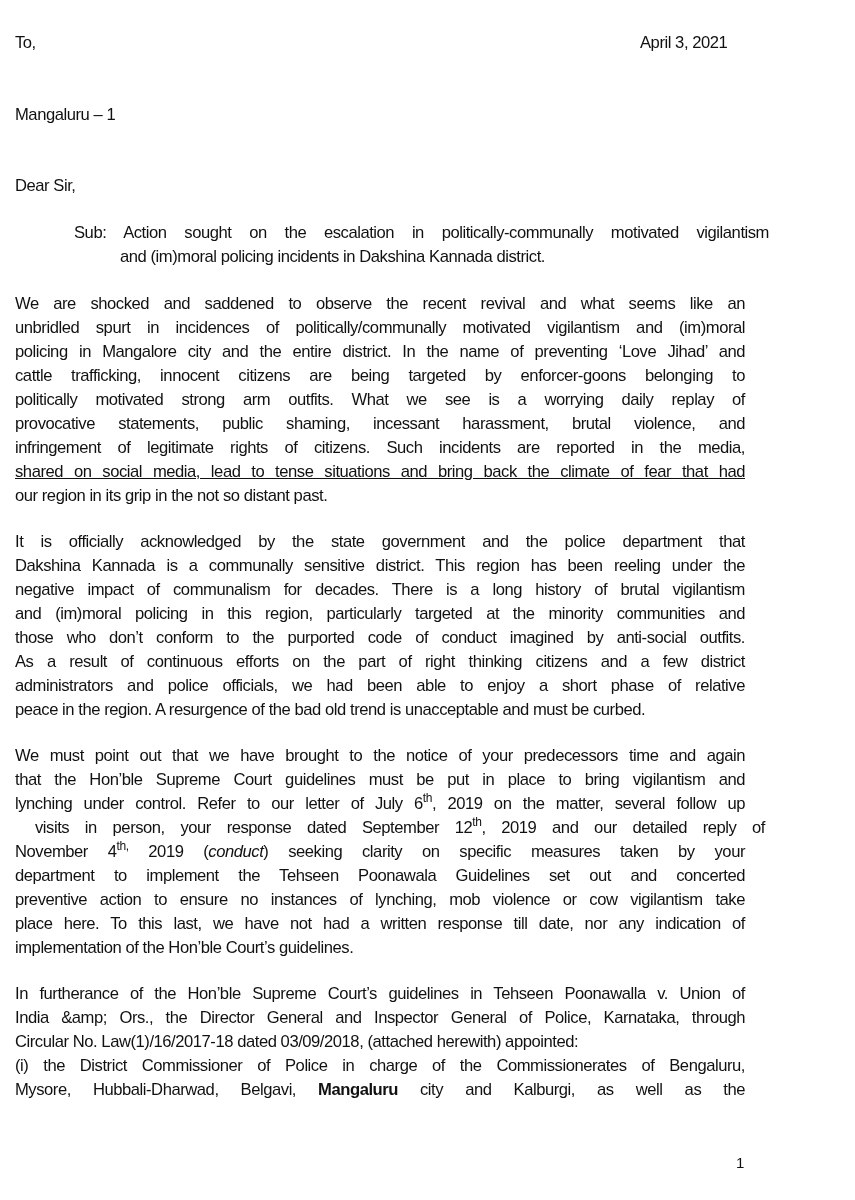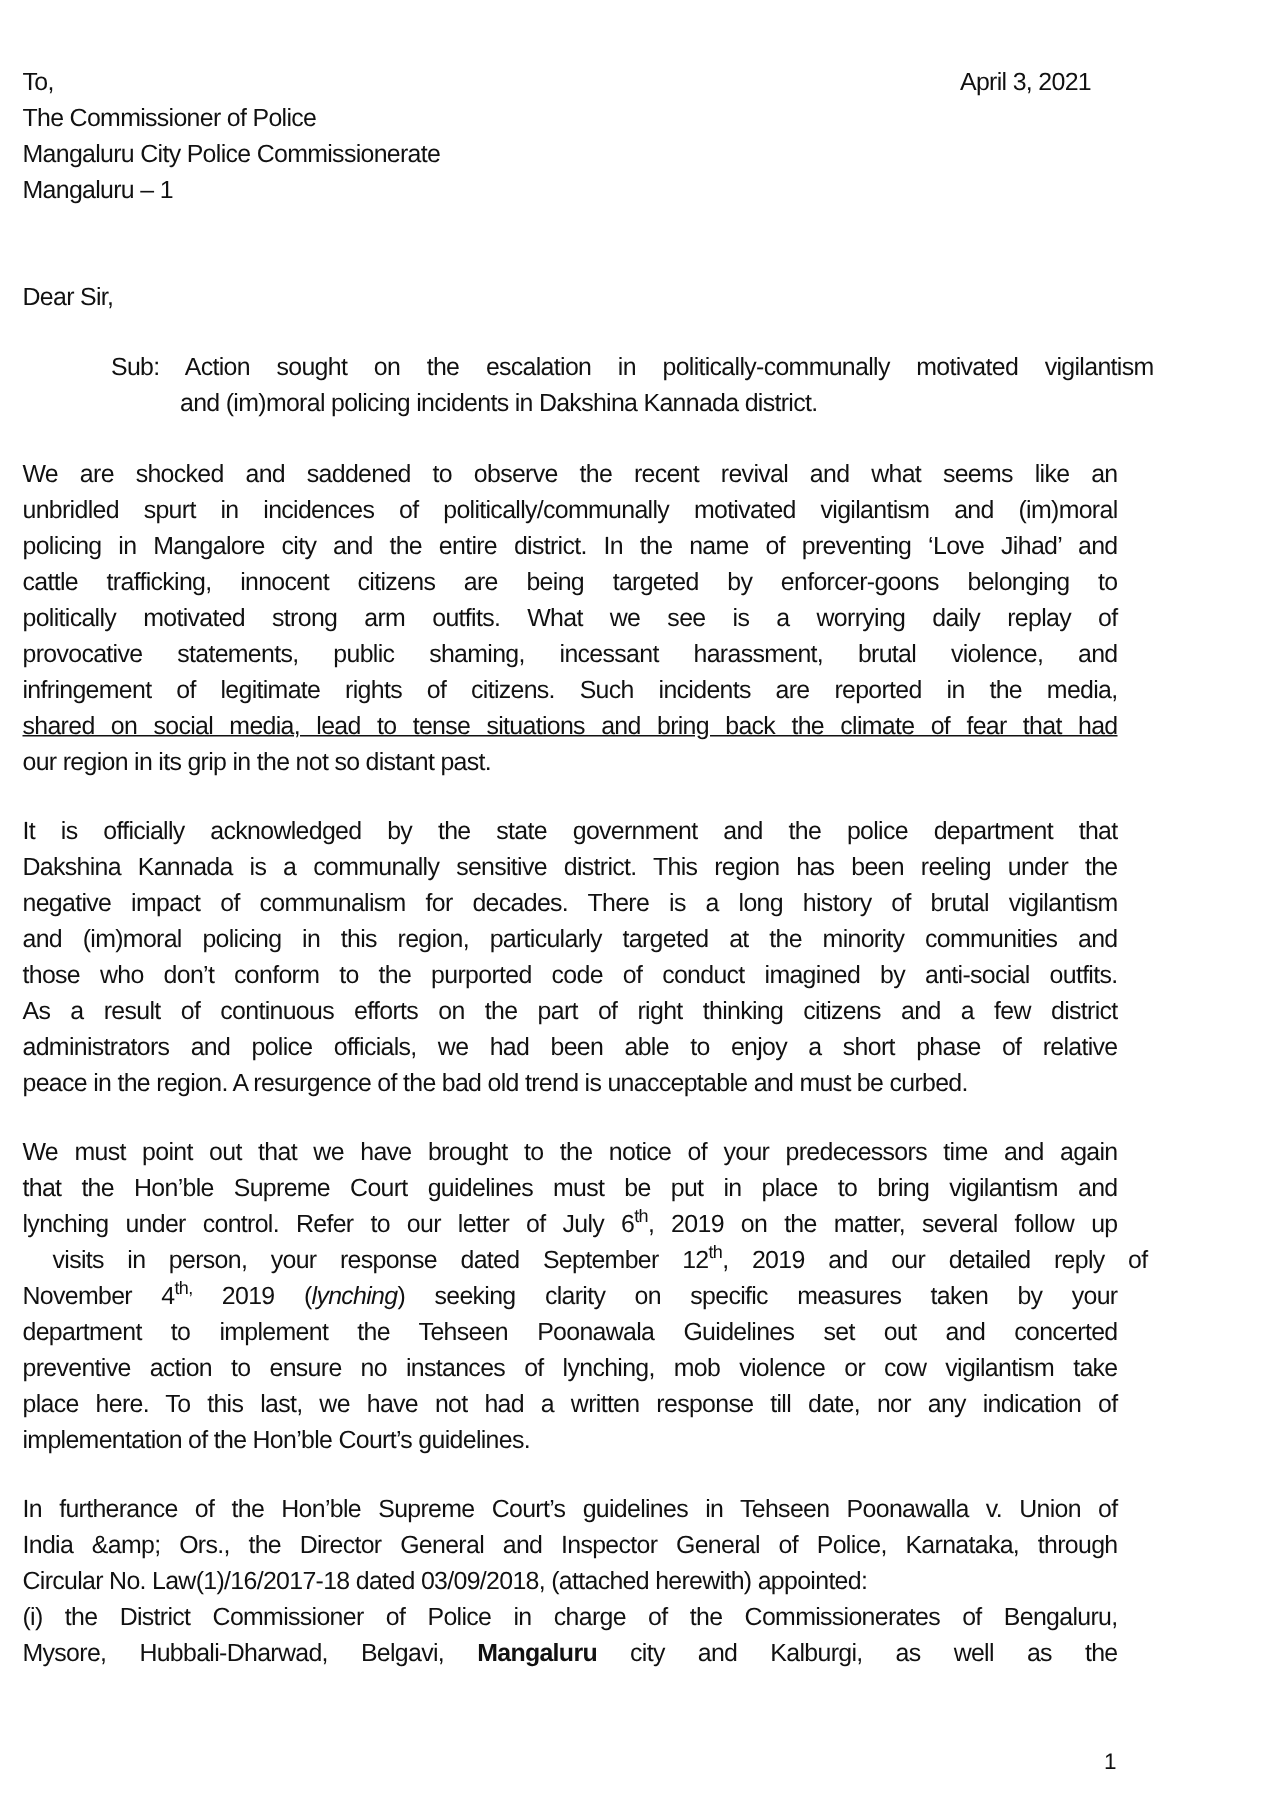--- a/index.html
+++ b/index.html
@@ -10,21 +10,21 @@
     body {
       width: 855px;
       height: 1200px;
       position: relative;
       overflow: hidden;
       font-family: "Liberation Sans", sans-serif;
       color: #111111;
     }
     .page {
       position: absolute;
-      left: 0; top: 12px;
+      left: 0; top: 0;
       width: 855px;
       height: 844px;
     }
     .line {
       position: absolute;
       left: 15px;
       font-size: 16.6px;
       line-height: 24px;
       white-space: nowrap;
       letter-spacing: -0.45px;
@@ -67,22 +67,20 @@
       line-height: 20px;
     }
   </style>
 </head>
 <body>
 
 <div class="page">
 
   <div class="line" style="top:31px;">To,</div>
   <div class="date">April 3, 2021</div>
-  <div class="line" style="top:55px;">The Commissioner of Police</div>
-  <div class="line" style="top:79px;">Mangaluru City Police Commissionerate</div>
   <div class="line" style="top:103px;">Mangaluru – 1</div>
 
   <div class="line" style="top:174px;">Dear Sir,</div>
 
   <div class="line sub2" style="top:245px;">and (im)moral policing incidents in Dakshina Kannada  district.</div>
   <div class="line sub1" style="top:221px;">Sub: Action sought on the escalation in politically-communally motivated vigilantism</div>
 
   <div>
     <div class="line just" style="top:292px;">We are shocked and saddened to observe the recent revival and what seems like an</div>
     <div class="line just" style="top:316px;">unbridled spurt in incidences of politically/communally motivated vigilantism and (im)moral</div>
@@ -104,21 +102,21 @@
     <div class="line just" style="top:650px;">As a result of continuous efforts on the part of right thinking citizens and a few district</div>
     <div class="line just" style="top:674px;">administrators and police officials, we had been able to enjoy a short phase of relative</div>
     <div class="line" style="top:698px;">peace in the region. A resurgence of the bad old trend is unacceptable and must be curbed.</div>
   </div>
 
   <div>
     <div class="line just" style="top:744px;">We must point out that we have brought to the notice of your predecessors time and again</div>
     <div class="line just" style="top:768px;">that the Hon’ble Supreme Court guidelines must be put in place to bring vigilantism and</div>
     <div class="line just" style="top:792px;"><span>lynching under control. Refer to our letter of July 6</span><sup>th</sup><span>, 2019 on the matter, several follow up</span></div>
     <div class="line just" style="top:816px;margin-left:20px;"><span>visits in person, your response dated September 12</span><sup>th</sup><span>, 2019 and our detailed reply of</span></div>
-    <div class="line just" style="top:840px;"><span>November 4</span><sup>th,</sup><span> 2019 (</span><em>lynching</em><span>) seeking clarity on specific measures taken by your</span></div>
+    <div class="line just" style="top:840px;"><span>November 4</span><sup>th,</sup><span> 2019 (</span><em>conduct</em><span>) seeking clarity on specific measures taken by your</span></div>
     <div class="line just" style="top:864px;">department to implement the Tehseen Poonawala Guidelines set out and concerted</div>
     <div class="line just" style="top:888px;">preventive action to ensure no instances of lynching, mob violence or cow vigilantism take</div>
     <div class="line just" style="top:912px;">place here. To this last, we have not had a written response till date, nor any indication of</div>
     <div class="line" style="top:936px;">implementation of the Hon’ble Court’s guidelines.</div>
   </div>
 
   <div>
     <div class="line just" style="top:982px;">In furtherance of the Hon’ble Supreme Court’s guidelines in Tehseen Poonawalla v. Union of</div>
     <div class="line just" style="top:1006px;">India &amp;amp; Ors., the Director General and Inspector General of Police, Karnataka, through</div>
     <div class="line" style="top:1030px;">Circular No. Law(1)/16/2017-18 dated 03/09/2018, (attached herewith) appointed:</div>

